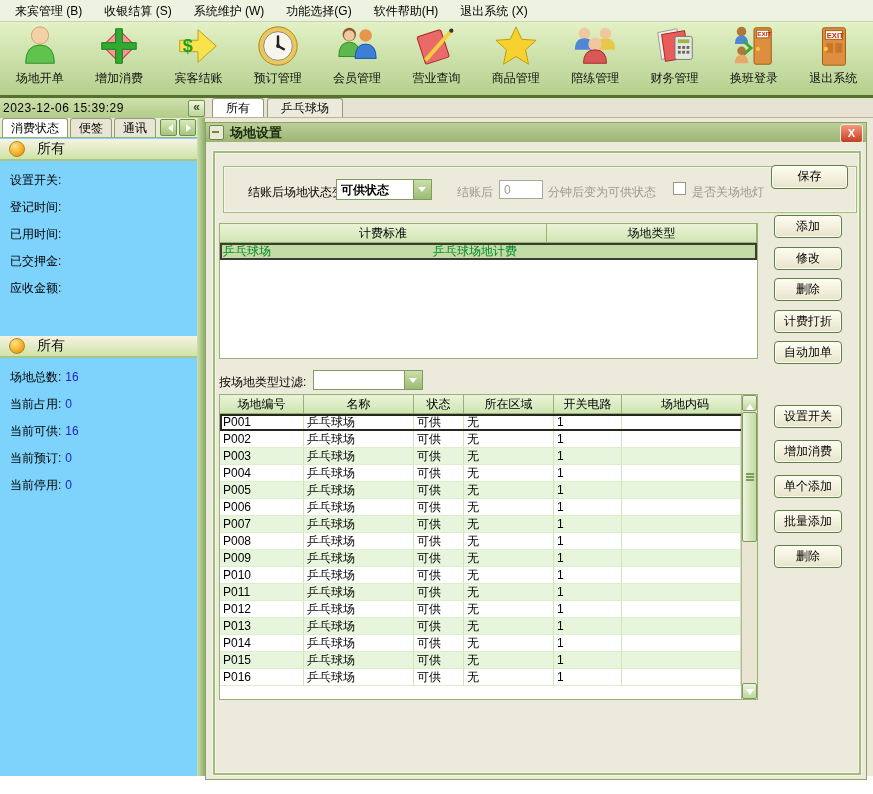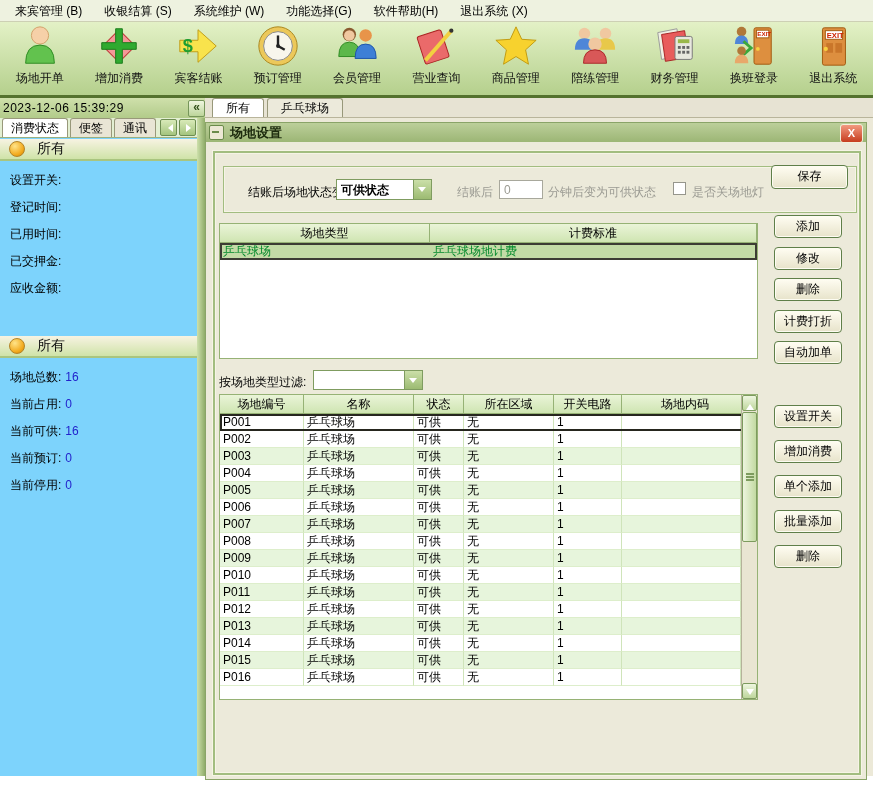--- a/index.html
+++ b/index.html
@@ -327,22 +327,22 @@
     </div>
     <span class="f-label gray" style="left:251px;top:61px;">结账后</span>
     <div class="txt-input" style="left:293px;top:57px;width:44px;height:19px;">0</div>
     <span class="f-label gray" style="left:342px;top:61px;">分钟后变为可供状态</span>
     <div class="checkbox" style="left:467px;top:59px;"></div>
     <span class="f-label gray" style="left:486px;top:61px;">是否关场地灯</span>
     <div class="btn save" style="left:565px;top:42px;">保存</div>
 
     <div class="ttable type-table" id="type-table" style="left:13px;top:100px;width:539px;height:136px;">
         <div class="thead">
+          <span class="cell tc1">计费标准</span>
           <span class="cell tc0">场地类型</span>
-          <span class="cell tc1">计费标准</span>
         </div>
         <div class="trow selected">
           <span class="cell tc0">乒乓球场</span>
           <span class="cell tc1">乒乓球场地计费</span>
         </div>
       </div>
     <div id="type-buttons">
         <div class="btn" style="left:568px;top:92px">添加</div>
         <div class="btn" style="left:568px;top:123.5px">修改</div>
         <div class="btn" style="left:568px;top:155px">删除</div>

